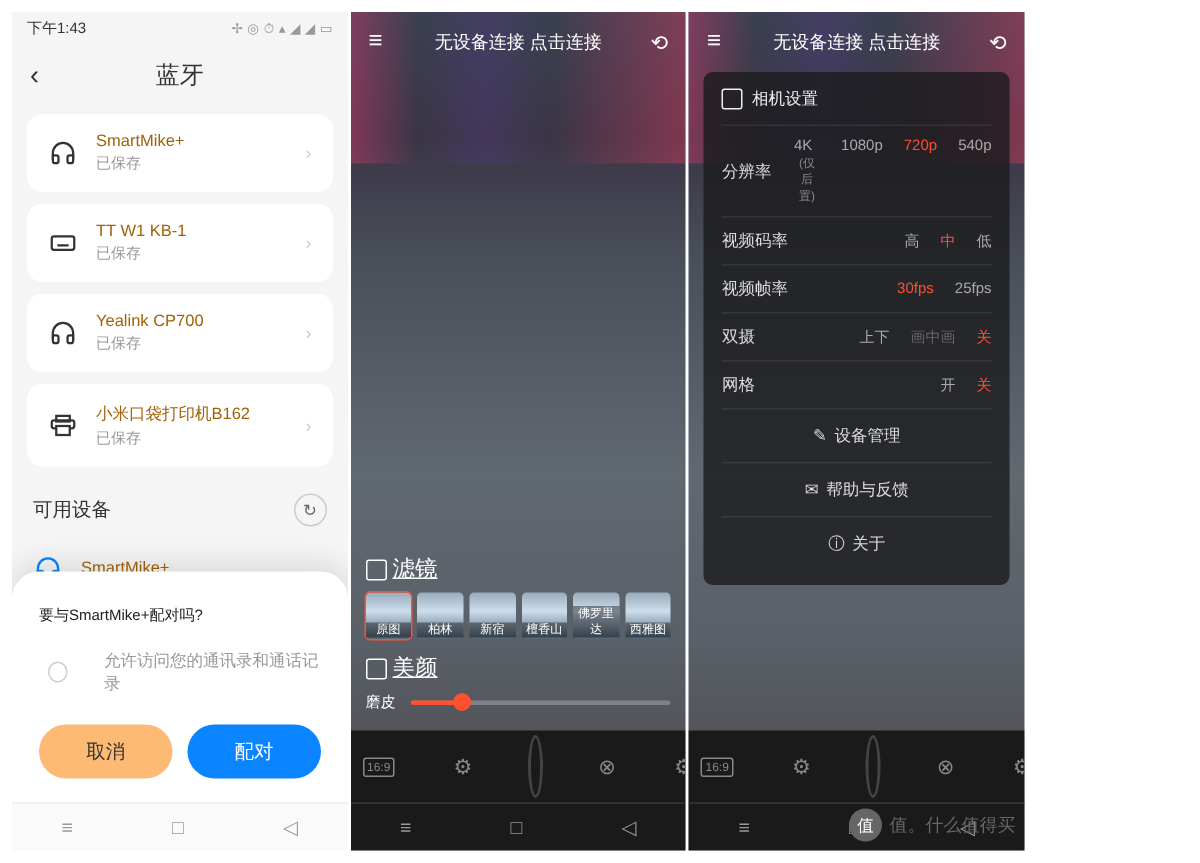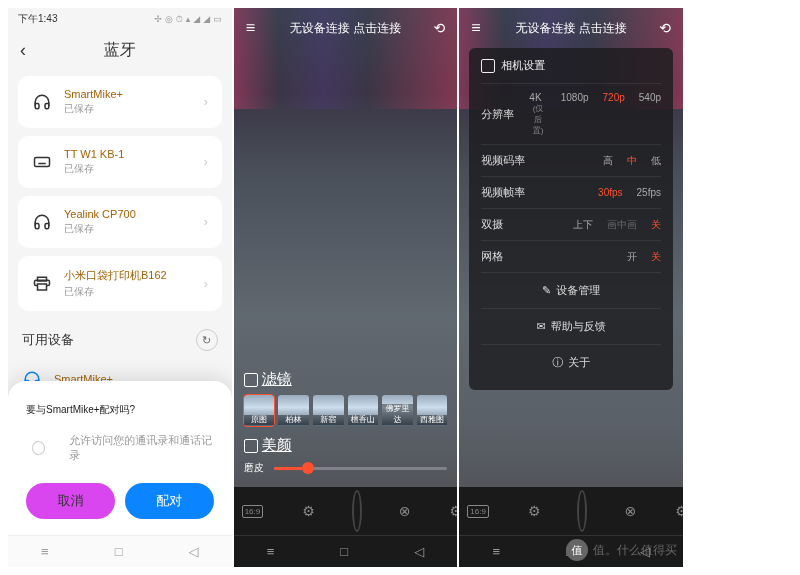--- a/index.html
+++ b/index.html
@@ -26,21 +26,21 @@
 .section-title { font-size: 13px; color: #333; }
 .refresh-icon { width: 22px; height: 22px; border: 1px solid #ccc; border-radius: 50%; display: flex; align-items: center; justify-content: center; font-size: 11px; color: #666; }
 .avail-item { padding: 12px 14px; display: flex; align-items: center; gap: 12px; }
 .dialog-overlay { position: absolute; bottom: 32px; left: 0; right: 0; background: #fff; border-radius: 18px 18px 0 0; padding: 22px 18px 16px; box-shadow: 0 -4px 20px rgba(0,0,0,.12); }
 .dialog-title { font-size: 10px; font-weight: 500; text-align: left; margin-bottom: 16px; color: #222; }
 .dialog-option { display: flex; align-items: center; gap: 24px; margin-bottom: 20px; padding-left: 6px; }
 .radio { width: 14px; height: 14px; border: 1.5px solid #ccc; border-radius: 50%; }
 .option-text { font-size: 11px; color: #999; }
 .dialog-buttons { display: flex; gap: 10px; }
 .dlg-btn { flex: 1; height: 36px; border-radius: 20px; display: flex; align-items: center; justify-content: center; font-size: 13px; }
-.btn-cancel { background: #d946ef; color: #333; }
+.btn-cancel { background: #fdba74; color: #333; }
 .btn-pair { background: #0b84ff; color: #fff; }
 
 
 .p2, .p3 { background: linear-gradient(180deg, #3a4050 0%, #3a3545 15%, #4a505a 30%, #606870 55%, #5a6068 75%, #4a4548 100%); position: relative; }
 .p2::before, .p3::before { content: ""; position: absolute; top: 0; left: 0; right: 0; height: 18%; background: linear-gradient(90deg, rgba(255,60,120,.35) 0%, transparent 20%, rgba(100,60,180,.2) 40%, transparent 60%, rgba(255,60,100,.35) 100%); }
 .cam-header { position: relative; height: 40px; display: flex; align-items: center; justify-content: center; padding: 0 14px; color: #fff; font-size: 12px; font-weight: 500; z-index: 2; }
 .cam-menu { position: absolute; left: 12px; font-size: 16px; }
 .cam-switch { position: absolute; right: 12px; font-size: 14px; }
 .cam-body { position: absolute; top: 40px; bottom: 80px; left: 0; right: 0; z-index: 2; }
 .filter-panel { position: absolute; bottom: 0; left: 0; right: 0; padding: 8px 10px 12px; }

